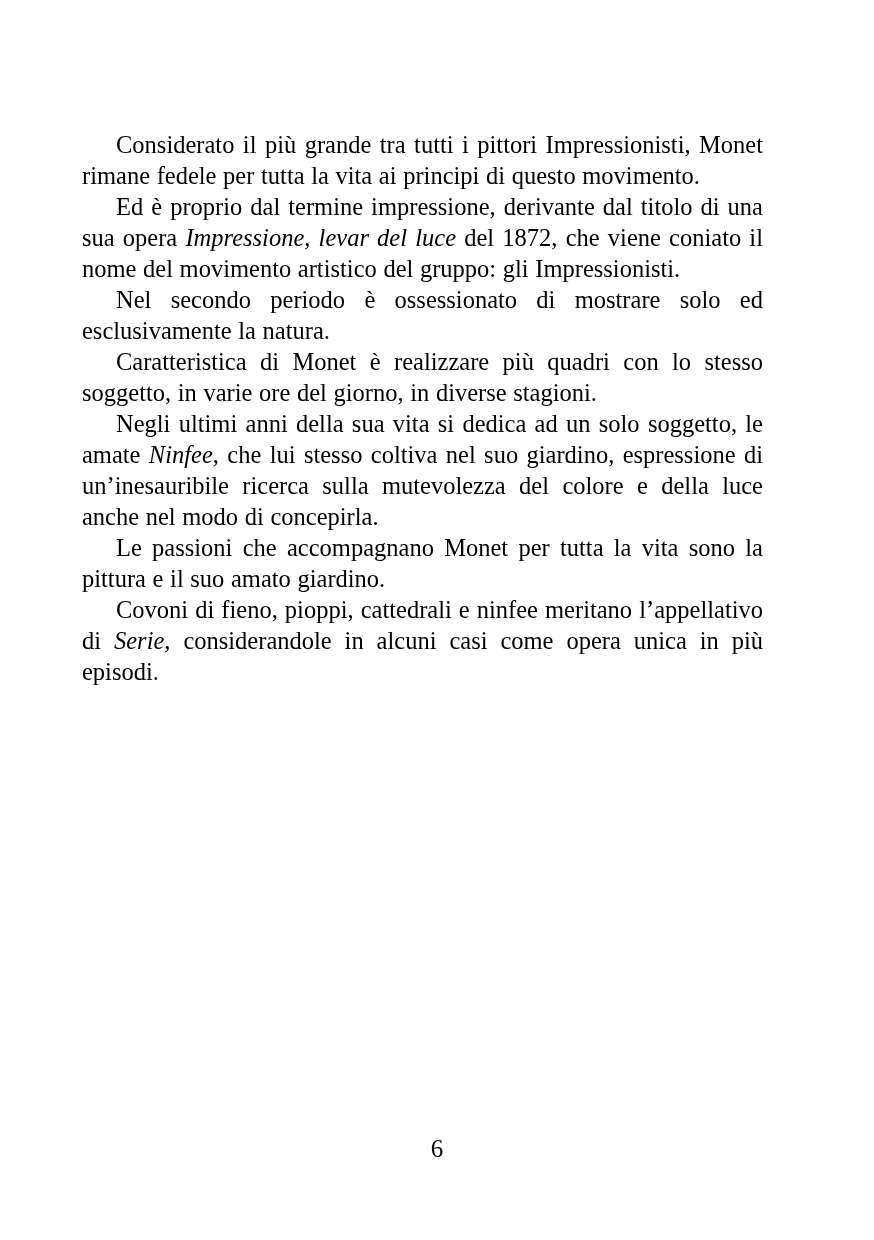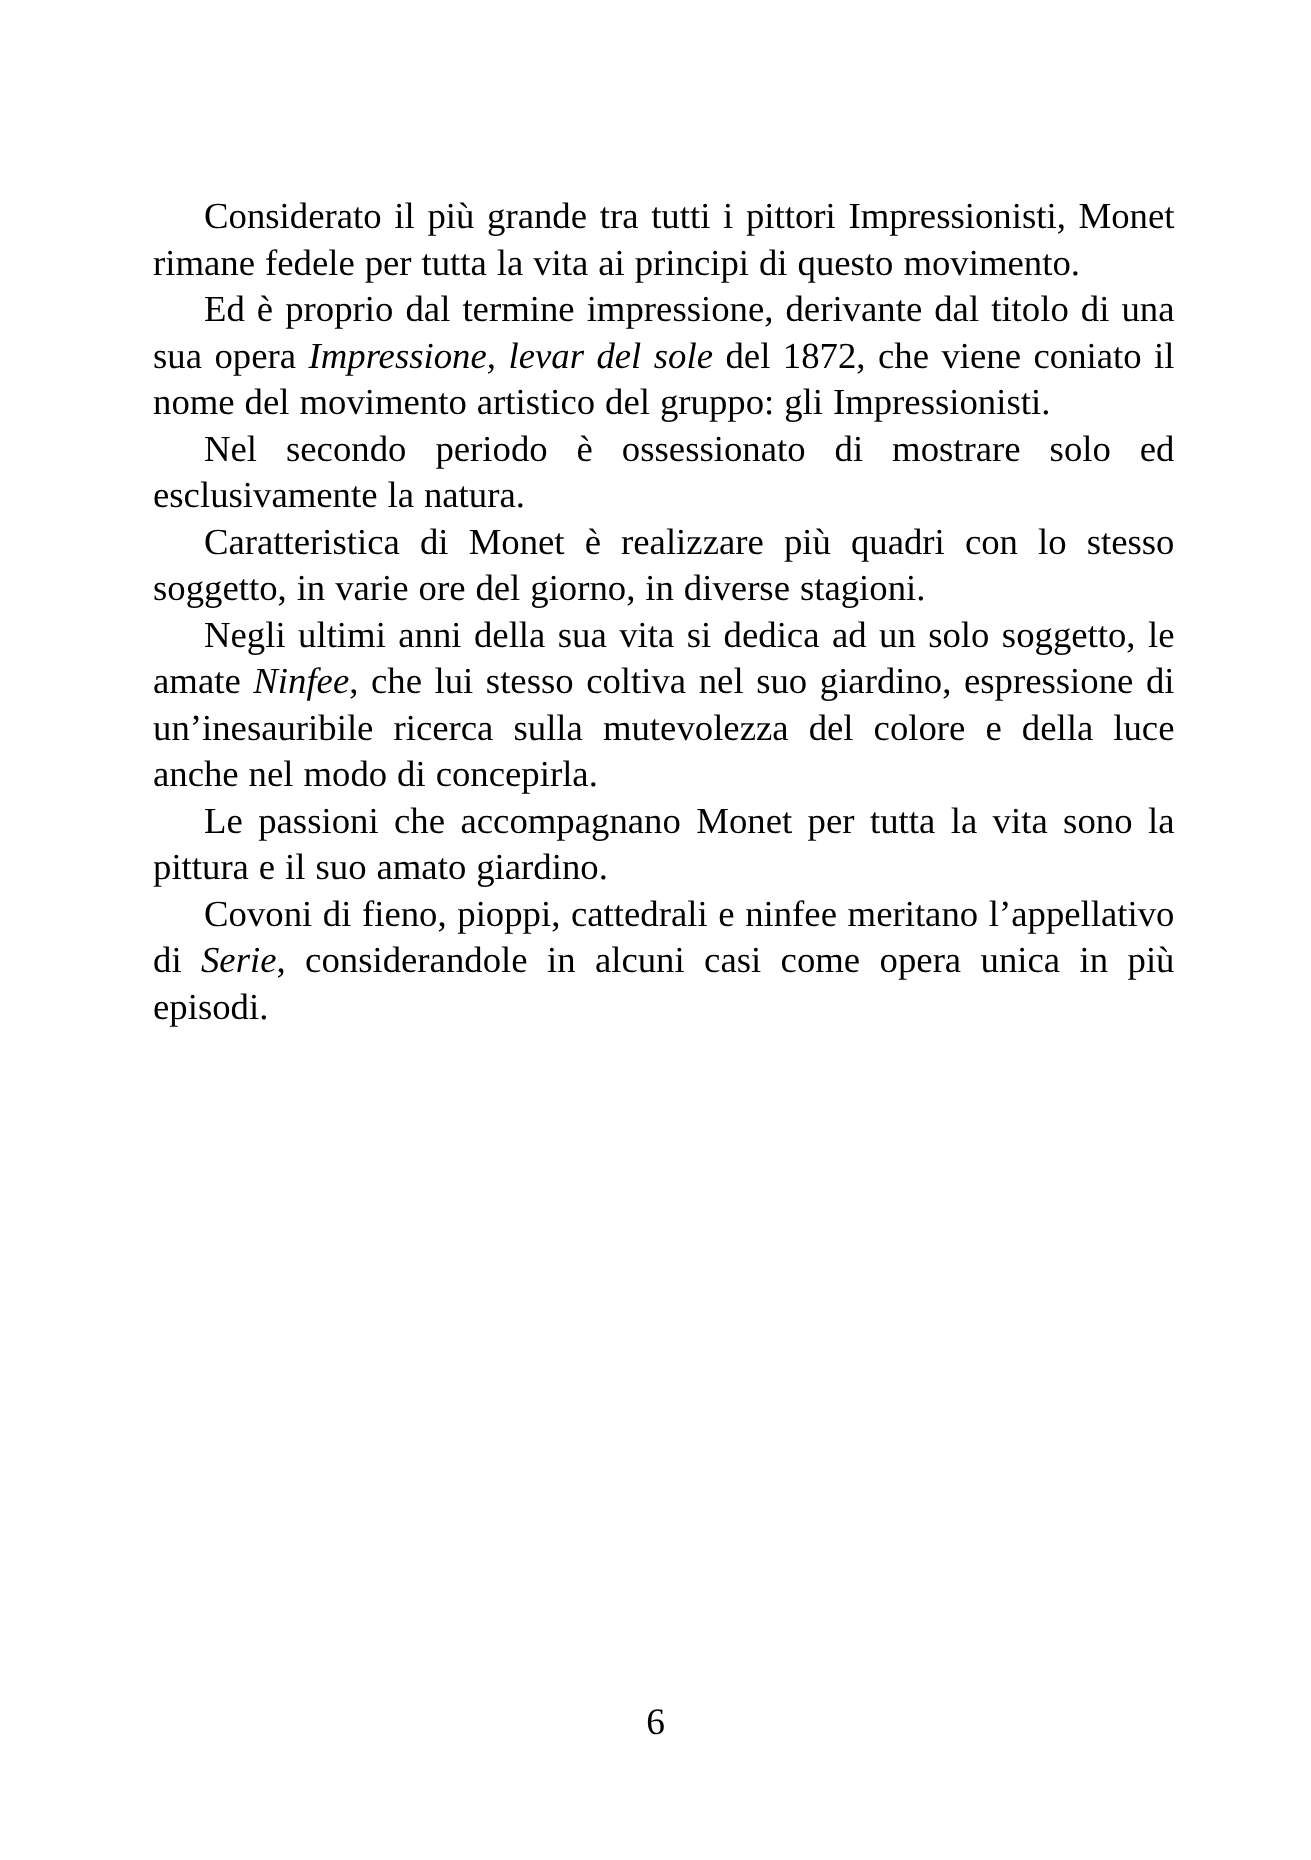--- a/index.html
+++ b/index.html
@@ -16,21 +16,21 @@
     overflow: hidden;
   }
   .page {
     position: absolute;
     left: 0; top: 0;
     width: 874px;
     height: 1240px;
   }
   .text-block {
     position: absolute;
-    left: 102px;
+    left: 82px;
     top: 129px;
     width: 681px;
   }
   .para {
     margin: 0;
     padding: 0;
     font-size: 24.5px;
     line-height: 31px;
     text-align: justify;
     text-indent: 34px;
@@ -48,21 +48,21 @@
     font-size: 25px;
     line-height: 31px;
   }
 </style>
 </head>
 <body style="--page-bg: #ffffff; --text-color: #000000;">
 
 <div class="page">
   <div class="text-block">
       <p class="para"><span>Considerato il più grande tra tutti i pittori Impressionisti, Monet rimane fedele per tutta la vita ai principi di questo movimento.</span></p>
-      <p class="para"><span>Ed è proprio dal termine impressione, derivante dal titolo di una sua opera </span><em>Impressione, levar del sole</em><span> del 1872, che viene coniato il nome del movimento artistico del gruppo: gli Impressionisti.</span></p>
+      <p class="para"><span>Ed è proprio dal termine impressione, derivante dal titolo di una sua opera </span><em>Impressione, levar del luce</em><span> del 1872, che viene coniato il nome del movimento artistico del gruppo: gli Impressionisti.</span></p>
       <p class="para"><span>Nel secondo periodo è ossessionato di mostrare solo ed esclusivamente la natura.</span></p>
       <p class="para"><span>Caratteristica di Monet è realizzare più quadri con lo stesso soggetto, in varie ore del giorno, in diverse stagioni.</span></p>
       <p class="para"><span>Negli ultimi anni della sua vita si dedica ad un solo soggetto, le amate </span><em>Ninfee</em><span>, che lui stesso coltiva nel suo giardino, espressione di un’inesauribile ricerca sulla mutevolezza del colore e della luce anche nel modo di concepirla.</span></p>
       <p class="para"><span>Le passioni che accompagnano Monet per tutta la vita sono la pittura e il suo amato giardino.</span></p>
       <p class="para"><span>Covoni di fieno, pioppi, cattedrali e ninfee meritano l’appellativo di </span><em>Serie</em><span>, considerandole in alcuni casi come opera unica in più episodi.</span></p>
     </div>
   <div class="page-number">6</div>
 </div>
 
 </body></html>

